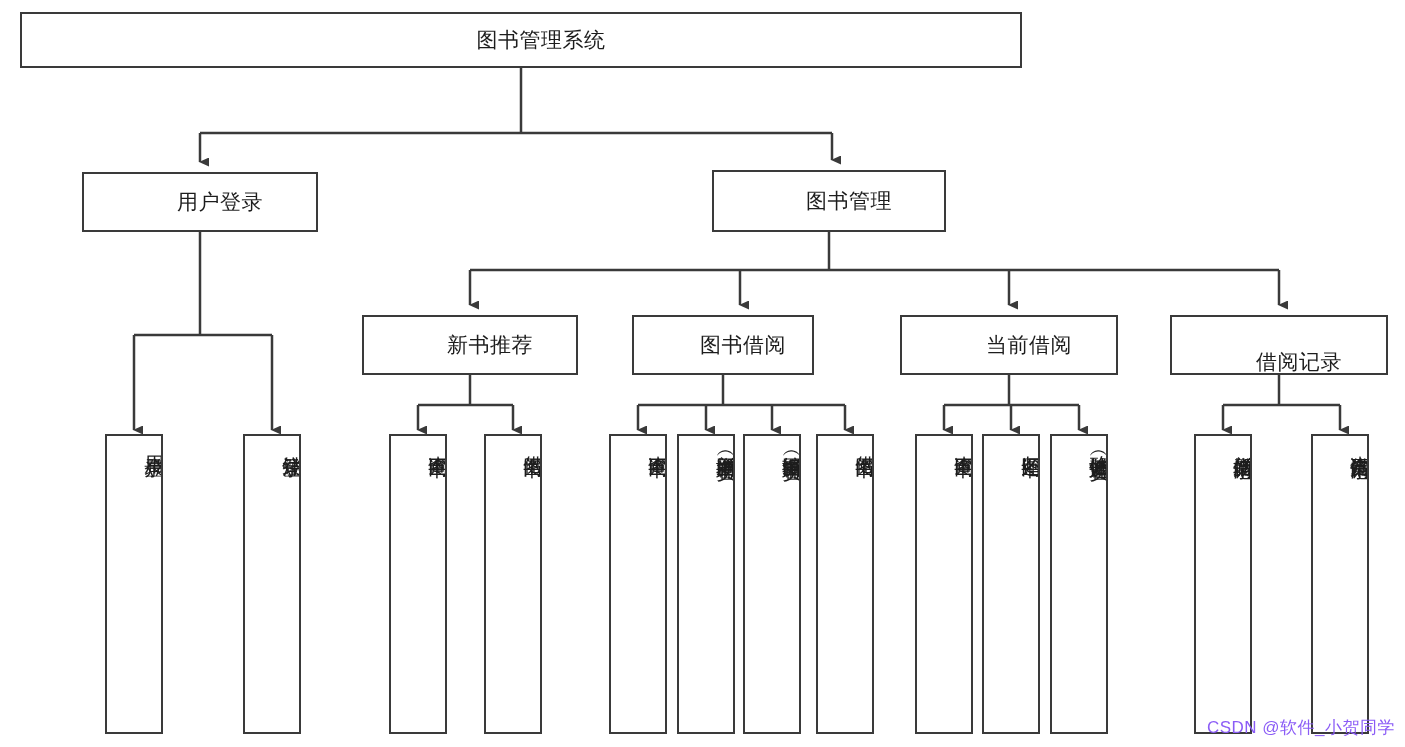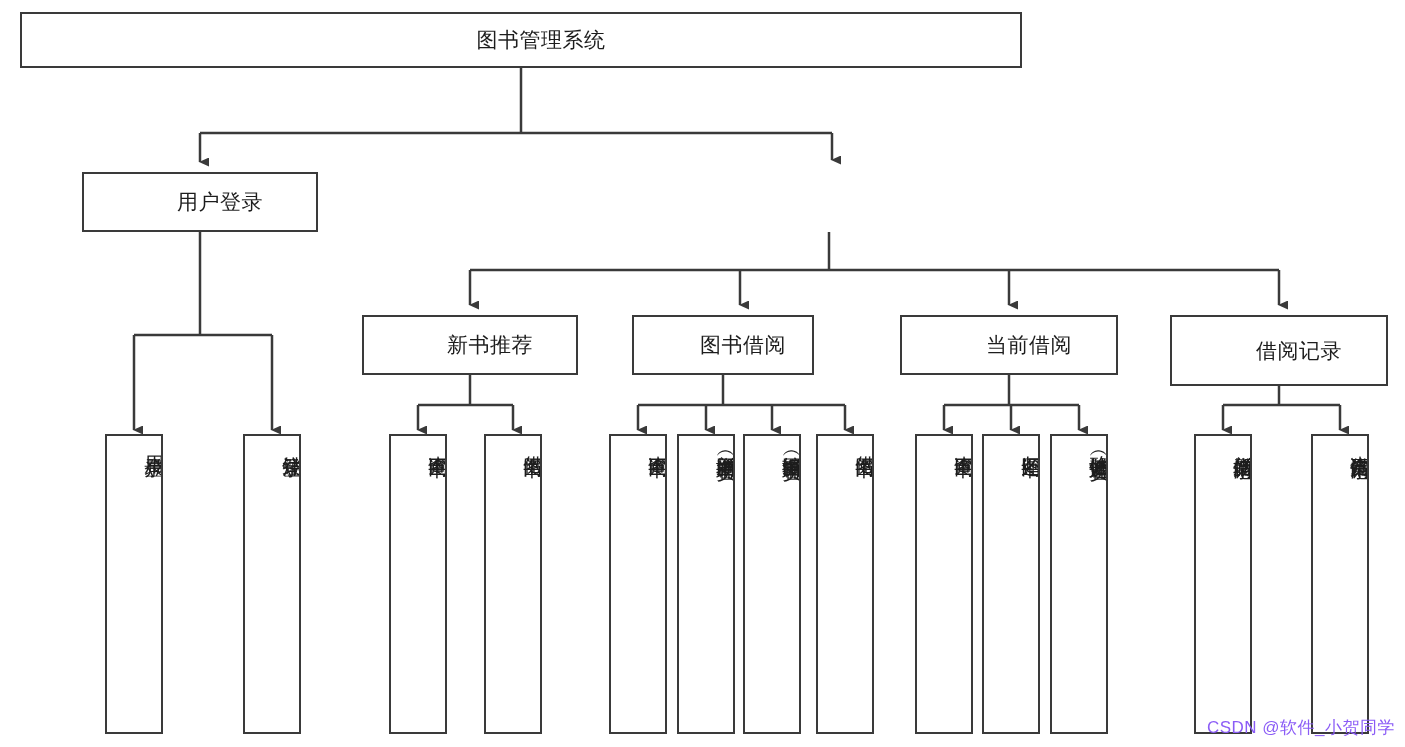--- a/index.html
+++ b/index.html
@@ -128,31 +128,34 @@
     </g>
   </svg>
 
   <div class="node-box" style="left:20px; top:12px; width:1002px; height:56px;">
     <span class="node-label-h">图书管理系统</span>
   </div>
 
   <div class="node-box" style="left:82px; top:172px; width:236px; height:60px;">
     <span class="node-label-h">用户登录</span>
   </div>
+  <div class="node-box" style="left:712px; top:170px; width:234px; height:62px;">
+    <span class="node-label-h">图书管理</span>
+  </div>
 
   <div class="node-box" style="left:362px; top:315px; width:216px; height:60px;">
     <span class="node-label-h">新书推荐</span>
   </div>
   <div class="node-box" style="left:900px; top:315px; width:218px; height:60px;">
     <span class="node-label-h">当前借阅</span>
   </div>
   <div class="node-box" style="left:632px; top:315px; width:182px; height:60px;">
     <span class="node-label-h">图书借阅</span>
   </div>
-  <div class="node-box" style="left:1170px; top:315px; width:218px; height:71px;">
+  <div class="node-box" style="left:1170px; top:315px; width:218px; height:60px;align-items:flex-end;">
     <span class="node-label-h">借阅记录</span>
   </div>
 
   <div class="node-box leaf-box" style="left:105px; top:434px; width:58px; height:300px;">
     <span class="node-label-v">用户登录</span>
   </div>
   <div class="node-box leaf-box" style="left:243px; top:434px; width:58px; height:300px;">
     <span class="node-label-v">注销登录</span>
   </div>
 

